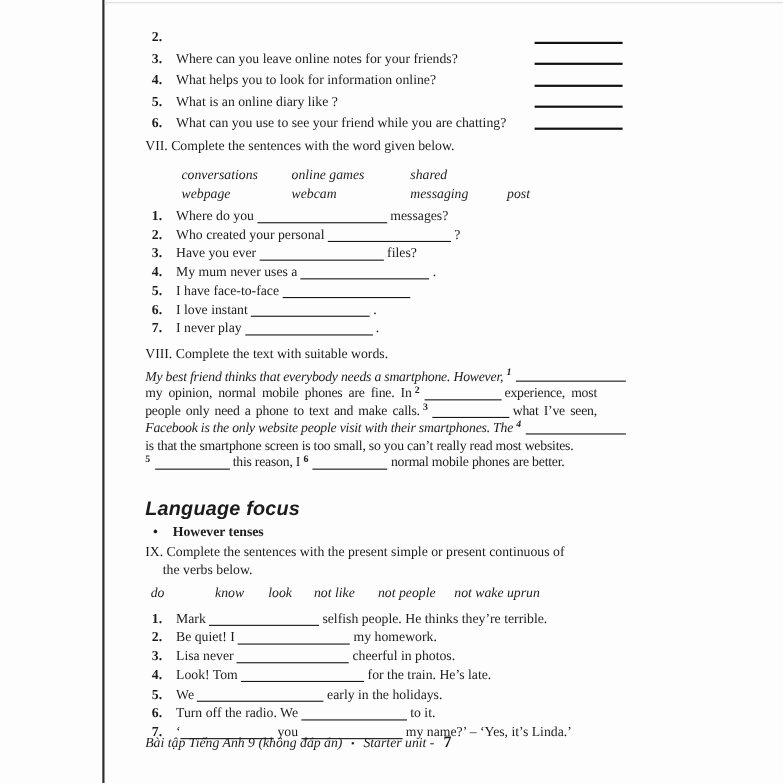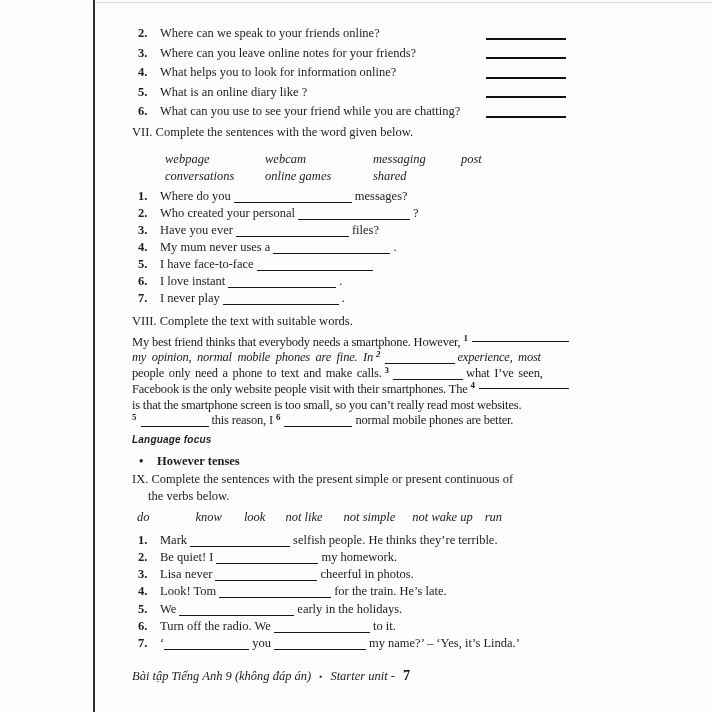--- a/index.html
+++ b/index.html
@@ -17,27 +17,27 @@
   .h7{margin-top:2px;}
   .wb{font-style:italic;line-height:17px;}
   .wb7{margin-top:10px;}
   .wb-grid{display:grid;grid-template-columns:100px 108px 88px 1fr;padding-left:33px;white-space:nowrap;}
   .list7{margin-top:3px;}
   .list7 .row{line-height:17px;}
   .blank{display:inline-block;height:3px;border-bottom:1.5px solid #161616;position:relative;top:3px;margin:0 3px;}
   .h8{margin-top:6px;}
   .para{margin-top:5px;line-height:15.3px;letter-spacing:-0.2px;}
   .p-line{white-space:nowrap;}
-  .p-flex{display:flex;align-items:flex-start;}
+  .p-flex{display:flex;align-items:center;font-style:italic;}
   .blank.fill{flex:1 1 auto;}
-  .ws2{word-spacing:2.6px;font-style:italic;}
+  .ws2{word-spacing:2.6px;}
   .ws3{word-spacing:1.8px;}
   .sup{font-weight:700;font-size:9px;position:relative;top:-4px;margin:0 1px 0 3px;letter-spacing:0;}
   .lf-heading{font-family:"Liberation Sans","DejaVu Sans",sans-serif;font-weight:700;font-style:italic;
-              font-size:10px;line-height:18px;margin-top:2px;letter-spacing:.2px;white-space:nowrap;}
+              font-size:18px;line-height:18px;margin-top:24px;letter-spacing:.2px;white-space:nowrap;}
   .bullet-row{display:flex;align-items:baseline;font-weight:700;line-height:17px;margin-top:4px;white-space:nowrap;}
   .bullet{margin-left:7px;flex:0 0 18px;}
   .h9{margin-top:1px;line-height:16.3px;}
   .h9 .hl2{padding-left:16px;}
   .wb9{display:flex;align-items:baseline;margin-top:5px;line-height:17px;white-space:nowrap;}
   .list9{margin-top:6px;}
   .list9 .row{line-height:17.2px;}
   .footer{position:absolute;left:132px;width:440px;top:667px;text-align:left;font-style:italic;
           font-size:12.5px;white-space:nowrap;}
   .sep{font-style:normal;font-size:8px;position:relative;top:-1px;margin:0 5px;}
@@ -49,21 +49,20 @@
 
 <div class="page">
   <div class="spine-line"></div>
   <div class="top-edge-line"></div>
 
   <div class="content">
 
     <div class="top-list">
       <div class="row">
         <span class="num">2.</span>
-        <span class="qt">Where can we speak to your friends online?</span>
         <span class="ans-line"></span>
       </div>
       <div class="row">
         <span class="num">3.</span>
         <span class="qt">Where can you leave online notes for your friends?</span>
         <span class="ans-line"></span>
       </div>
       <div class="row">
         <span class="num">4.</span>
         <span class="qt">What helps you to look for information online?</span>
@@ -77,32 +76,32 @@
       <div class="row">
         <span class="num">6.</span>
         <span class="qt">What can you use to see your friend while you are chatting?</span>
         <span class="ans-line"></span>
       </div>
     </div>
 
     <div class="sec-heading h7">VII. Complete the sentences with the word given below.</div>
 
     <div class="wb wb7">
+      <div class="wb-grid">
+        <span>conversations</span>
+        <span>online games</span>
+        <span>shared</span>
+        <span></span>
+      </div>
       <div class="wb-grid">
         <span>webpage</span>
         <span>webcam</span>
         <span>messaging</span>
         <span>post</span>
       </div>
-      <div class="wb-grid">
-        <span>conversations</span>
-        <span>online games</span>
-        <span>shared</span>
-        <span></span>
-      </div>
     </div>
 
     <div class="list7">
       <div class="row">
         <span class="num">1.</span>
         <span>Where do you</span>
         <span class="blank" style="width:118px"></span>
         <span>messages?</span>
       </div>
       <div class="row">
@@ -178,23 +177,23 @@
     <div class="sec-heading h9">
       <div class="hl1">IX. Complete the sentences with the present simple or present continuous of</div>
       <div class="hl2">the verbs below.</div>
     </div>
 
     <div class="wb wb9">
       <span style="margin-left:5px">do</span>
       <span style="margin-left:46px">know</span>
       <span style="margin-left:22px">look</span>
       <span style="margin-left:20px">not like</span>
-      <span style="margin-left:21px">not simple</span>
+      <span style="margin-left:21px">not people</span>
       <span style="margin-left:17px">not wake up</span>
-      <span style="margin-left:12px">run</span>
+      <span style="">run</span>
     </div>
 
     <div class="list9">
       <div class="row">
         <span class="num">1.</span>
         <span>Mark</span>
         <span class="blank" style="width:100px"></span>
         <span>selfish people. He thinks they’re terrible.</span>
       </div>
       <div class="row">

